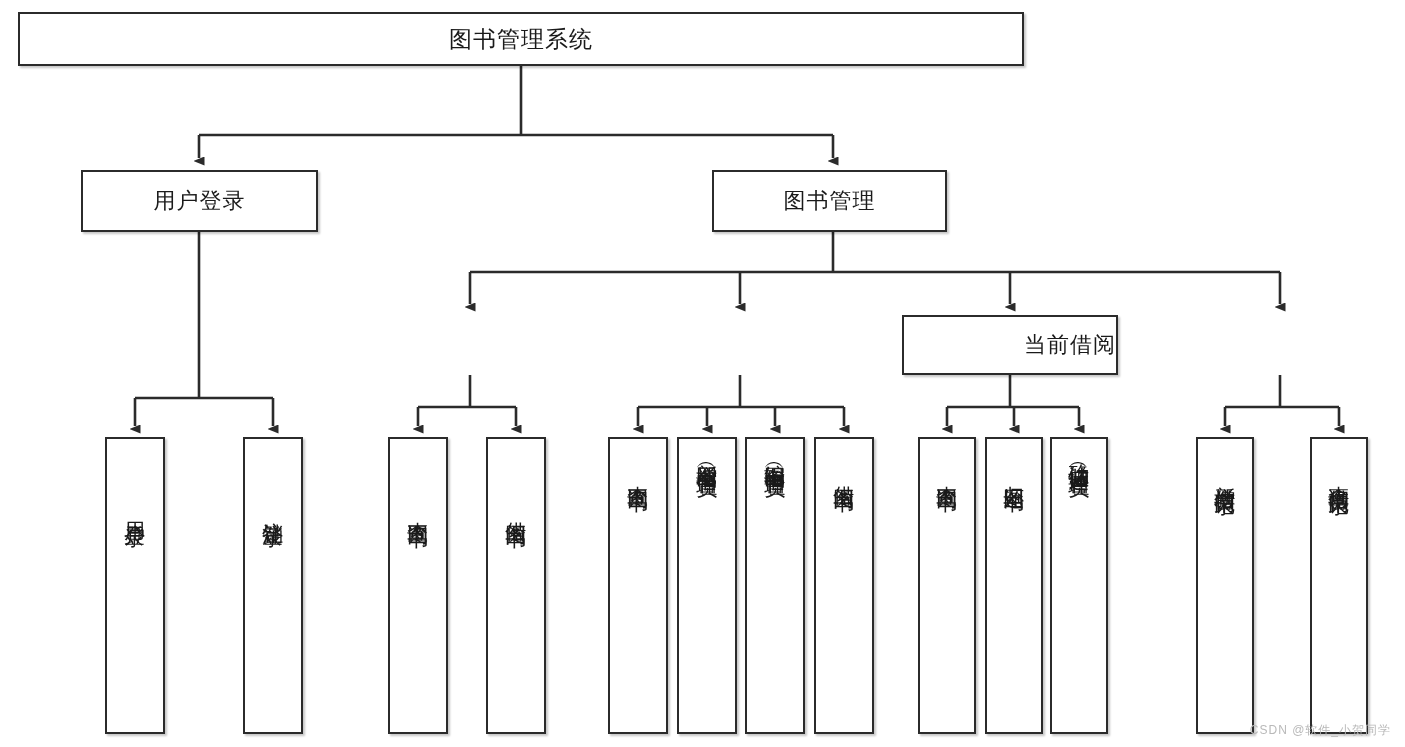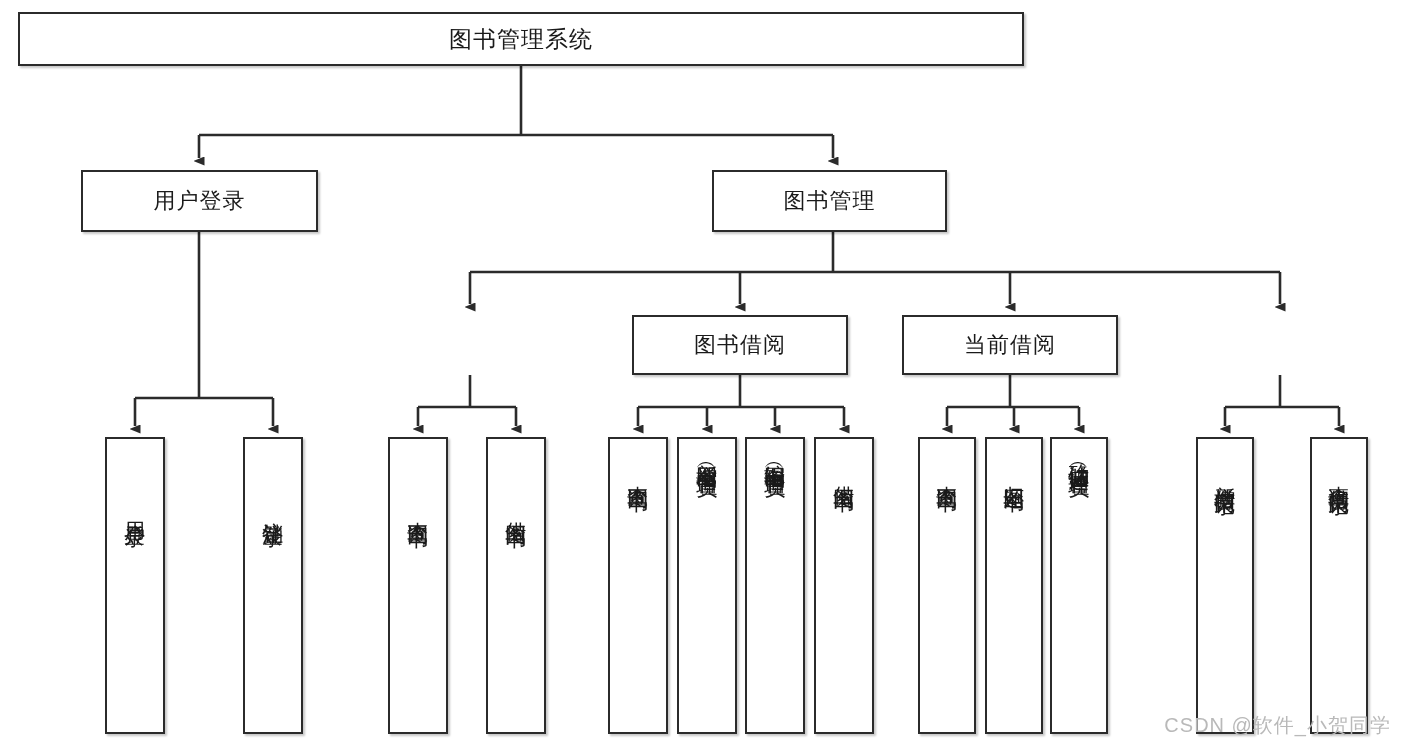--- a/index.html
+++ b/index.html
@@ -62,21 +62,21 @@
   .leaf-mid .vtext {
     margin-top: 24px;
   }
   .leaf-long .vtext {
     margin-top: 2px;
   }
   #watermark {
     position: absolute;
     right: 14px;
     bottom: 8px;
-    font-size: 20px;
+    font-size: 12px;
     color: #b9b9b9;
     letter-spacing: 1px;
     white-space: nowrap;
     pointer-events: none;
   }
 </style>
 </head>
 <body>
 
 <div id="canvas">
@@ -135,24 +135,21 @@
     <span>图书管理系统</span>
   </div>
 
   <div class="node horiz" id="node-l2-0" style="left: 81px; top: 170px; width: 237px; height: 62px;">
     <span>用户登录</span>
   </div>
   <div class="node horiz" id="node-l2-1" style="left: 712px; top: 170px; width: 235px; height: 62px;">
     <span>图书管理</span>
   </div>
 
-  <div class="node horiz" id="node-l3-1" style="left: 632px; top: 315px; width: 216px; height: 60px;">
-    <span>图书借阅</span>
-  </div>
-  <div class="node horiz" id="node-l3-2" style="left: 902px; top: 315px; width: 216px; height: 60px;">
+  <div class="node horiz" id="node-l3-2" style="left: 902px; top: 315px; width: 216px; height: 60px; justify-content: flex-end;">
     <span>当前借阅</span>
   </div>
 
   <div class="node leaf leaf-short" id="node-leaf-0" style="left: 105px; top: 437px; width: 60px; height: 297px;">
     <span class="vtext">用户登录</span>
   </div>
   <div class="node leaf leaf-short" id="node-leaf-1" style="left: 243px; top: 437px; width: 60px; height: 297px;">
     <span class="vtext">注销登录</span>
   </div>
   <div class="node leaf leaf-short" id="node-leaf-2" style="left: 388px; top: 437px; width: 60px; height: 297px;">

